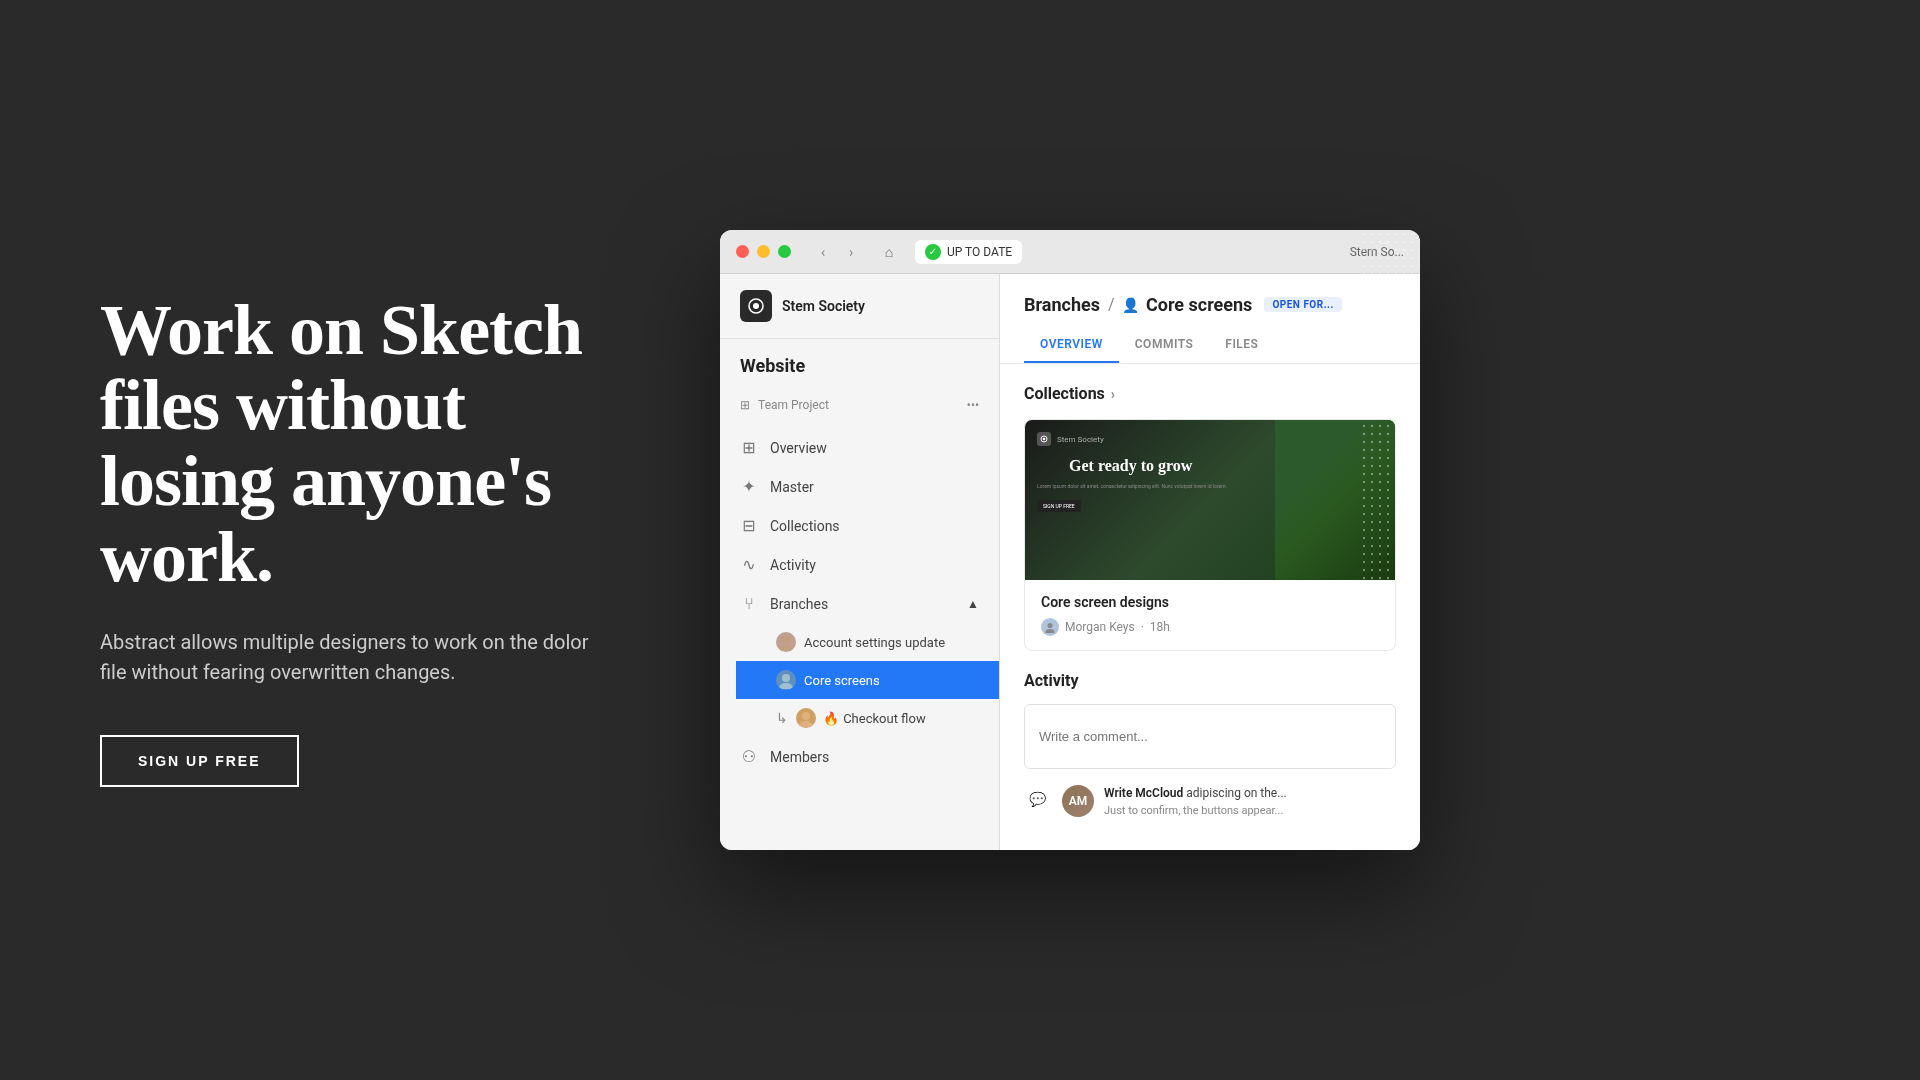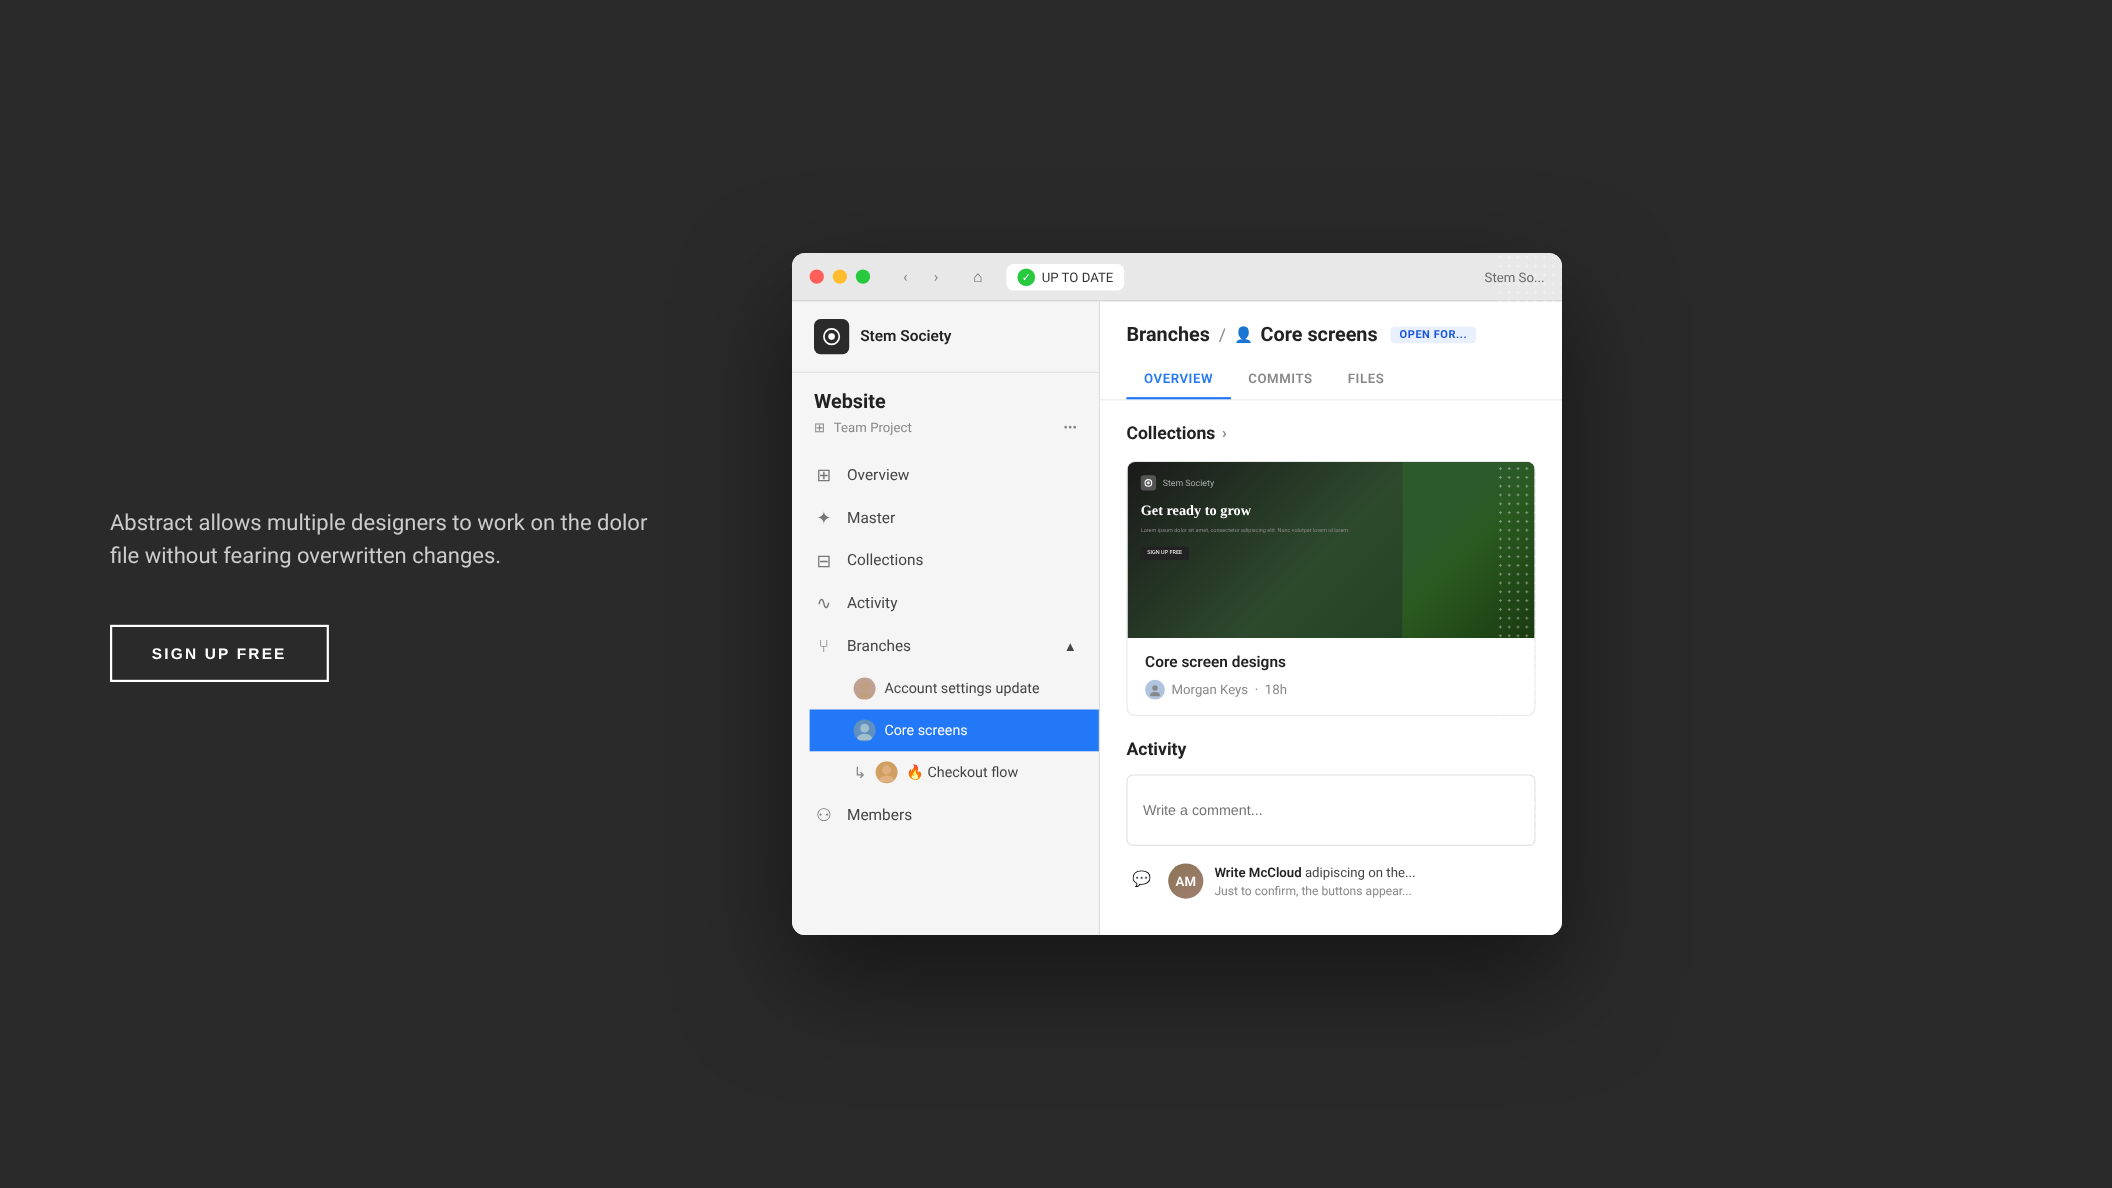--- a/index.html
+++ b/index.html
@@ -211,21 +211,21 @@
     }
 
     .project-header {
       padding: 16px 20px 8px;
     }
 
     .project-name {
       font-size: 18px;
       font-weight: 700;
       color: #222;
-      margin-bottom: 6px;
+      margin-bottom: 22px;
     }
 
     .project-type {
       display: flex;
       align-items: center;
       gap: 8px;
       color: #888;
       font-size: 12px;
     }
 
@@ -436,26 +436,27 @@
       align-items: center;
       justify-content: center;
     }
 
     .preview-org-text {
       font-size: 8px;
       color: #aaa;
     }
 
     .preview-title {
-      font-size: 13px;
+      font-size: 16px;
       font-weight: 900;
       color: white;
       line-height: 1.2;
       margin-top: 6px;
       font-family: Georgia, serif;
+      margin-left: 32px;
     }
 
     .preview-body-text {
       font-size: 5px;
       color: #888;
       line-height: 1.4;
       margin-top: 4px;
     }
 
     .preview-cta {
@@ -584,20 +585,21 @@
     .activity-sub {
       font-size: 11px;
       color: #888;
       margin-top: 2px;
     }
   </style>
 </head>
 <body>
 
 <div class="left-section">
+  <h1 class="main-heading">Work on Sketch files without losing anyone's work.</h1>
   <p class="sub-text">Abstract allows multiple designers to work on the dolor file without fearing overwritten changes.</p>
   <button class="signup-btn">SIGN UP FREE</button>
 </div>
 
 <div class="right-section">
   <div class="app-window">
 
     <div class="title-bar">
       <div class="traffic-lights">
         <div class="traffic-light red"></div>

